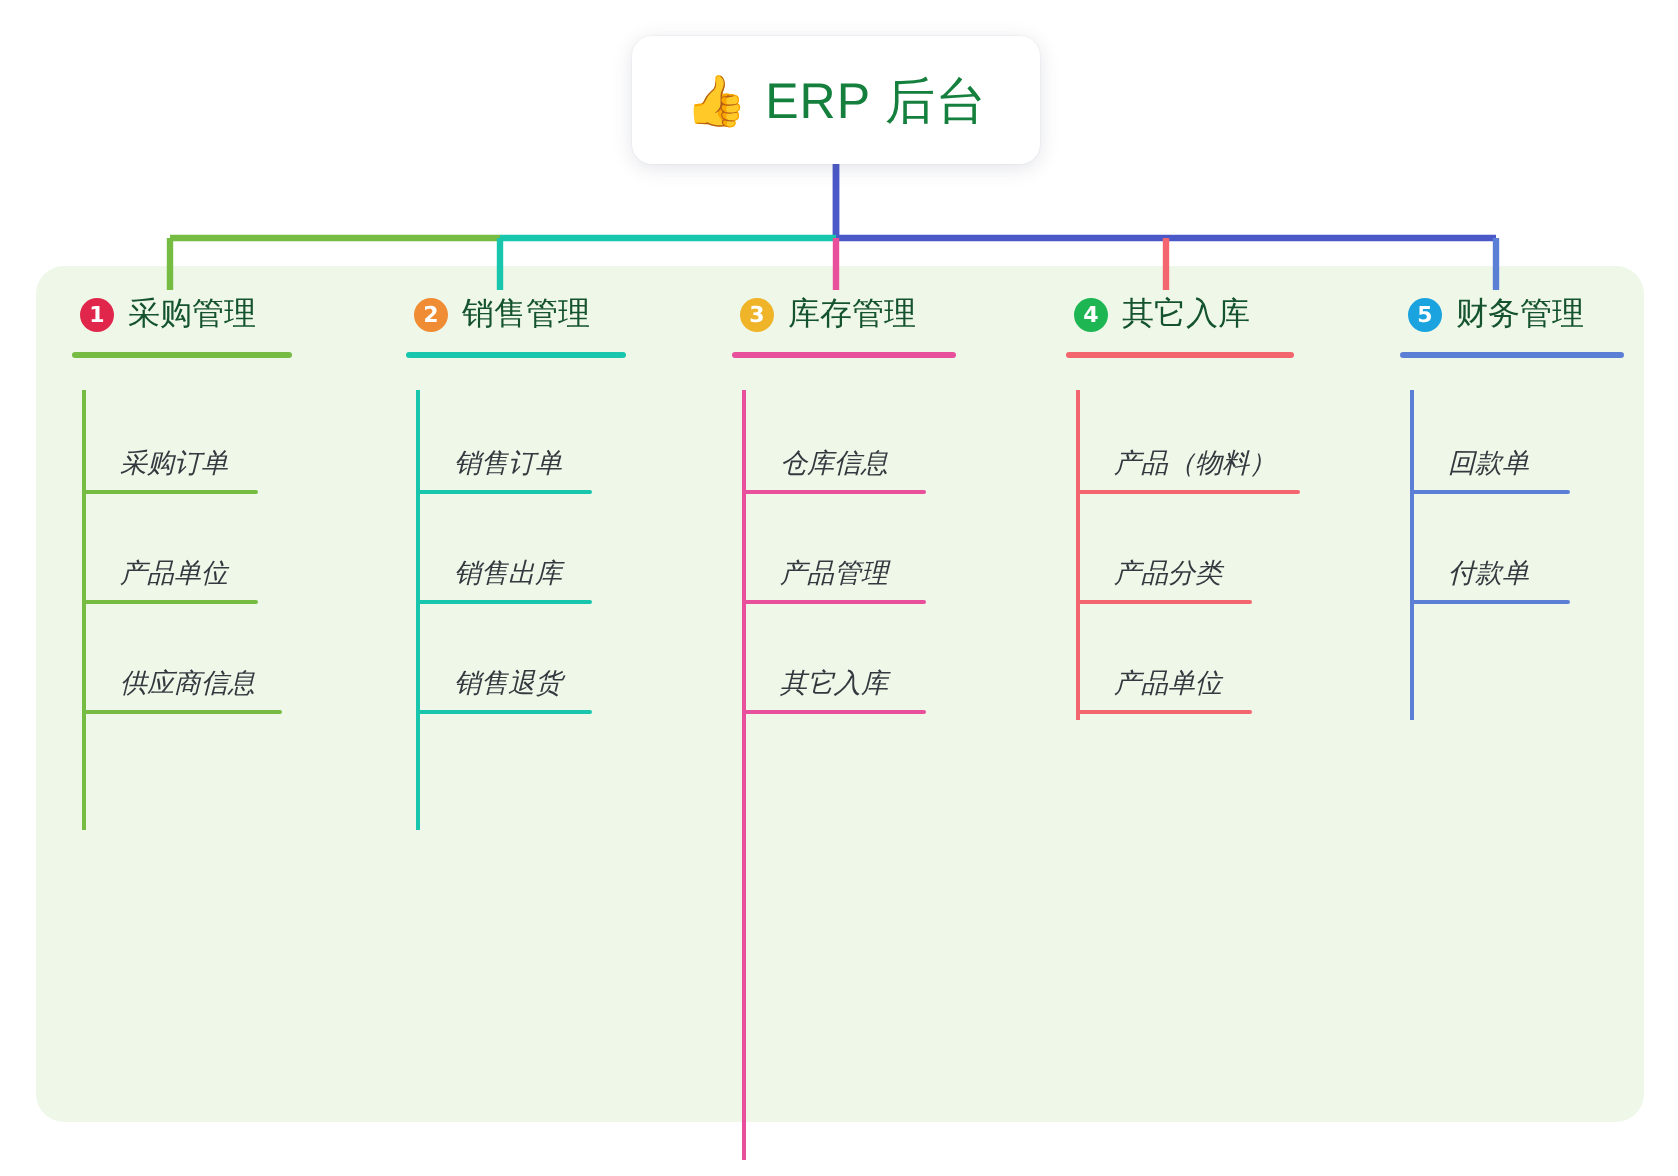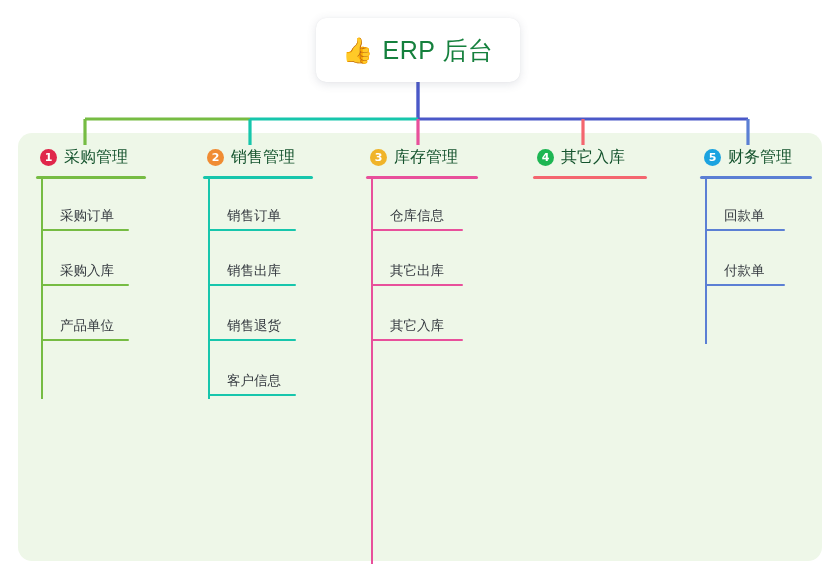--- a/index.html
+++ b/index.html
@@ -99,21 +99,22 @@
     color: #14532d;
     white-space: nowrap;
   }
   .col-rule {
     height: 3px;
     margin-top: 7px;
     border-radius: 2px;
   }
   .leaves {
     position: relative;
-    margin-top: 0;
+    margin-top: 16px;
+    font-style: italic;
   }
   .trunk {
     position: absolute;
     left: 5px;
     top: 0;
     width: 2px;
   }
   .leaf {
     position: relative;
     height: 55px;
@@ -166,27 +167,27 @@
           <span class="col-title">采购管理</span>
         </div>
         <div class="col-rule" style="width: 110px; background: rgb(118, 188, 67);"></div>
         <div class="leaves">
           <div class="trunk" style="background: rgb(118, 188, 67); height: 220px;"></div>
           <div class="leaf">
             <span class="leaf-text">采购订单</span>
             <div class="leaf-rule" style="width: 88px; background: rgb(118, 188, 67);"></div>
           </div>
           <div class="leaf">
-            <span class="leaf-text">采购入库</span>
-            <div class="leaf-rule" style="width: 88px; background: rgb(118, 188, 67);"></div>
-          </div>
-          <div class="leaf">
             <span class="leaf-text">产品单位</span>
             <div class="leaf-rule" style="width: 88px; background: rgb(118, 188, 67);"></div>
           </div>
+          <div class="leaf">
+            <span class="leaf-text">供应商信息</span>
+            <div class="leaf-rule" style="width: 100px; background: rgb(118, 188, 67);"></div>
+          </div>
         </div>
       </div>
       <div class="column" style="left: 203px;">
         <div class="col-head">
           <span class="badge" style="background: rgb(240, 140, 51);">2</span>
           <span class="col-title">销售管理</span>
         </div>
         <div class="col-rule" style="width: 110px; background: rgb(23, 198, 172);"></div>
         <div class="leaves">
           <div class="trunk" style="background: rgb(23, 198, 172); height: 220px;"></div>
@@ -195,54 +196,65 @@
             <div class="leaf-rule" style="width: 88px; background: rgb(23, 198, 172);"></div>
           </div>
           <div class="leaf">
             <span class="leaf-text">销售出库</span>
             <div class="leaf-rule" style="width: 88px; background: rgb(23, 198, 172);"></div>
           </div>
           <div class="leaf">
             <span class="leaf-text">销售退货</span>
             <div class="leaf-rule" style="width: 88px; background: rgb(23, 198, 172);"></div>
           </div>
-          <div class="leaf">
-            <span class="leaf-text">客户信息</span>
-            <div class="leaf-rule" style="width: 88px; background: rgb(23, 198, 172);"></div>
-          </div>
         </div>
       </div>
       <div class="column" style="left: 366px;">
         <div class="col-head">
           <span class="badge" style="background: rgb(240, 180, 41);">3</span>
           <span class="col-title">库存管理</span>
         </div>
         <div class="col-rule" style="width: 112px; background: rgb(232, 80, 155);"></div>
         <div class="leaves">
           <div class="trunk" style="background: rgb(232, 80, 155); height: 385px;"></div>
           <div class="leaf">
             <span class="leaf-text">仓库信息</span>
             <div class="leaf-rule" style="width: 92px; background: rgb(232, 80, 155);"></div>
           </div>
           <div class="leaf">
-            <span class="leaf-text">其它出库</span>
+            <span class="leaf-text">产品管理</span>
             <div class="leaf-rule" style="width: 92px; background: rgb(232, 80, 155);"></div>
           </div>
           <div class="leaf">
             <span class="leaf-text">其它入库</span>
             <div class="leaf-rule" style="width: 92px; background: rgb(232, 80, 155);"></div>
           </div>
         </div>
       </div>
       <div class="column" style="left: 533px;">
         <div class="col-head">
           <span class="badge" style="background: rgb(30, 182, 83);">4</span>
           <span class="col-title">其它入库</span>
         </div>
         <div class="col-rule" style="width: 114px; background: rgb(244, 102, 111);"></div>
+        <div class="leaves">
+          <div class="trunk" style="background: rgb(244, 102, 111); height: 165px;"></div>
+          <div class="leaf">
+            <span class="leaf-text">产品（物料）</span>
+            <div class="leaf-rule" style="width: 112px; background: rgb(244, 102, 111);"></div>
+          </div>
+          <div class="leaf">
+            <span class="leaf-text">产品分类</span>
+            <div class="leaf-rule" style="width: 88px; background: rgb(244, 102, 111);"></div>
+          </div>
+          <div class="leaf">
+            <span class="leaf-text">产品单位</span>
+            <div class="leaf-rule" style="width: 88px; background: rgb(244, 102, 111);"></div>
+          </div>
+        </div>
       </div>
       <div class="column" style="left: 700px;">
         <div class="col-head">
           <span class="badge" style="background: rgb(27, 163, 224);">5</span>
           <span class="col-title">财务管理</span>
         </div>
         <div class="col-rule" style="width: 112px; background: rgb(91, 127, 212);"></div>
         <div class="leaves">
           <div class="trunk" style="background: rgb(91, 127, 212); height: 165px;"></div>
           <div class="leaf">

